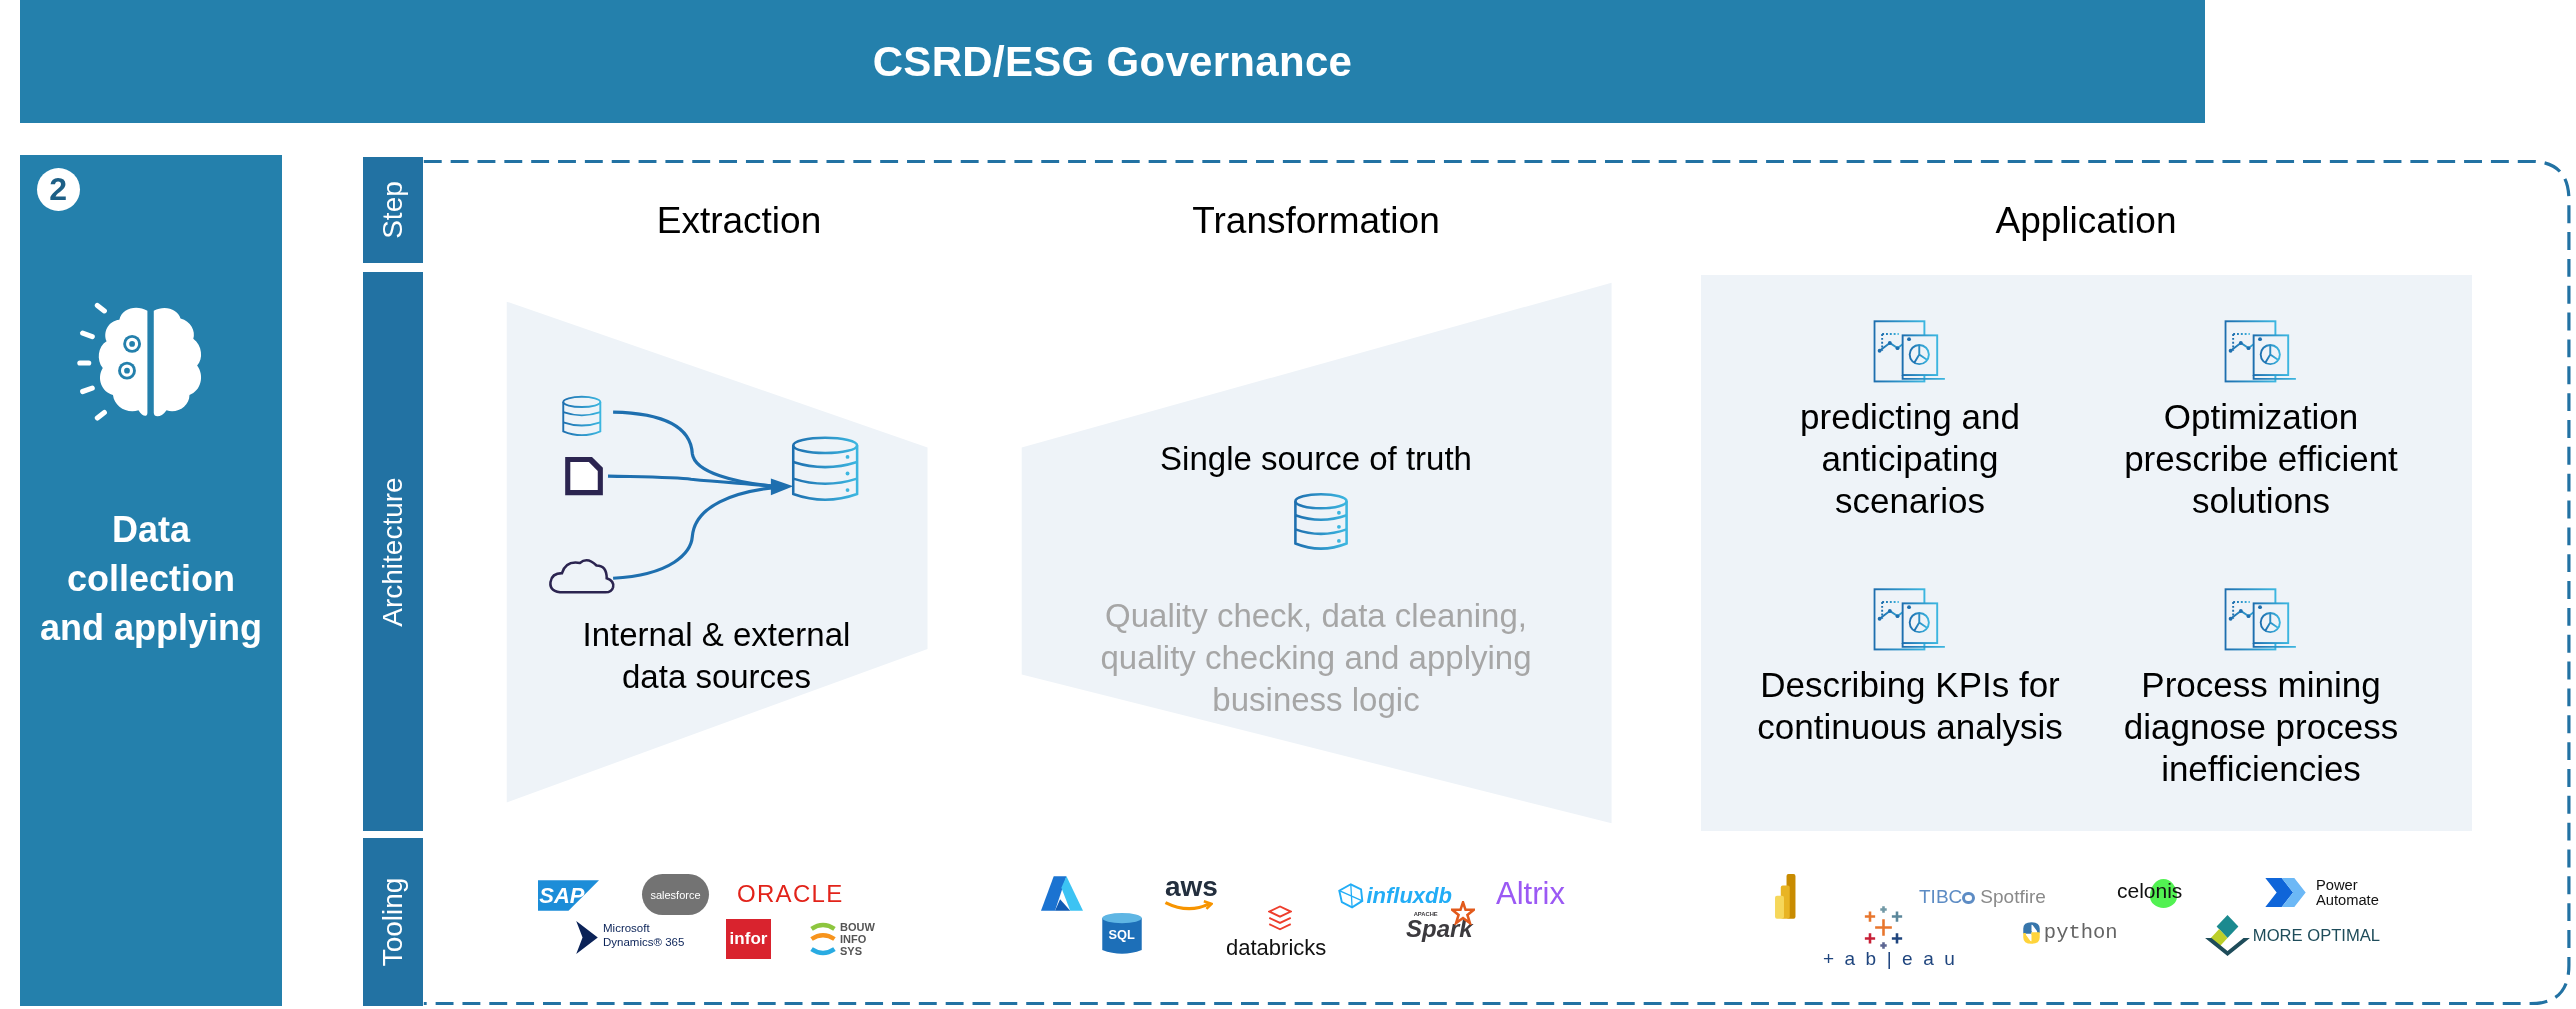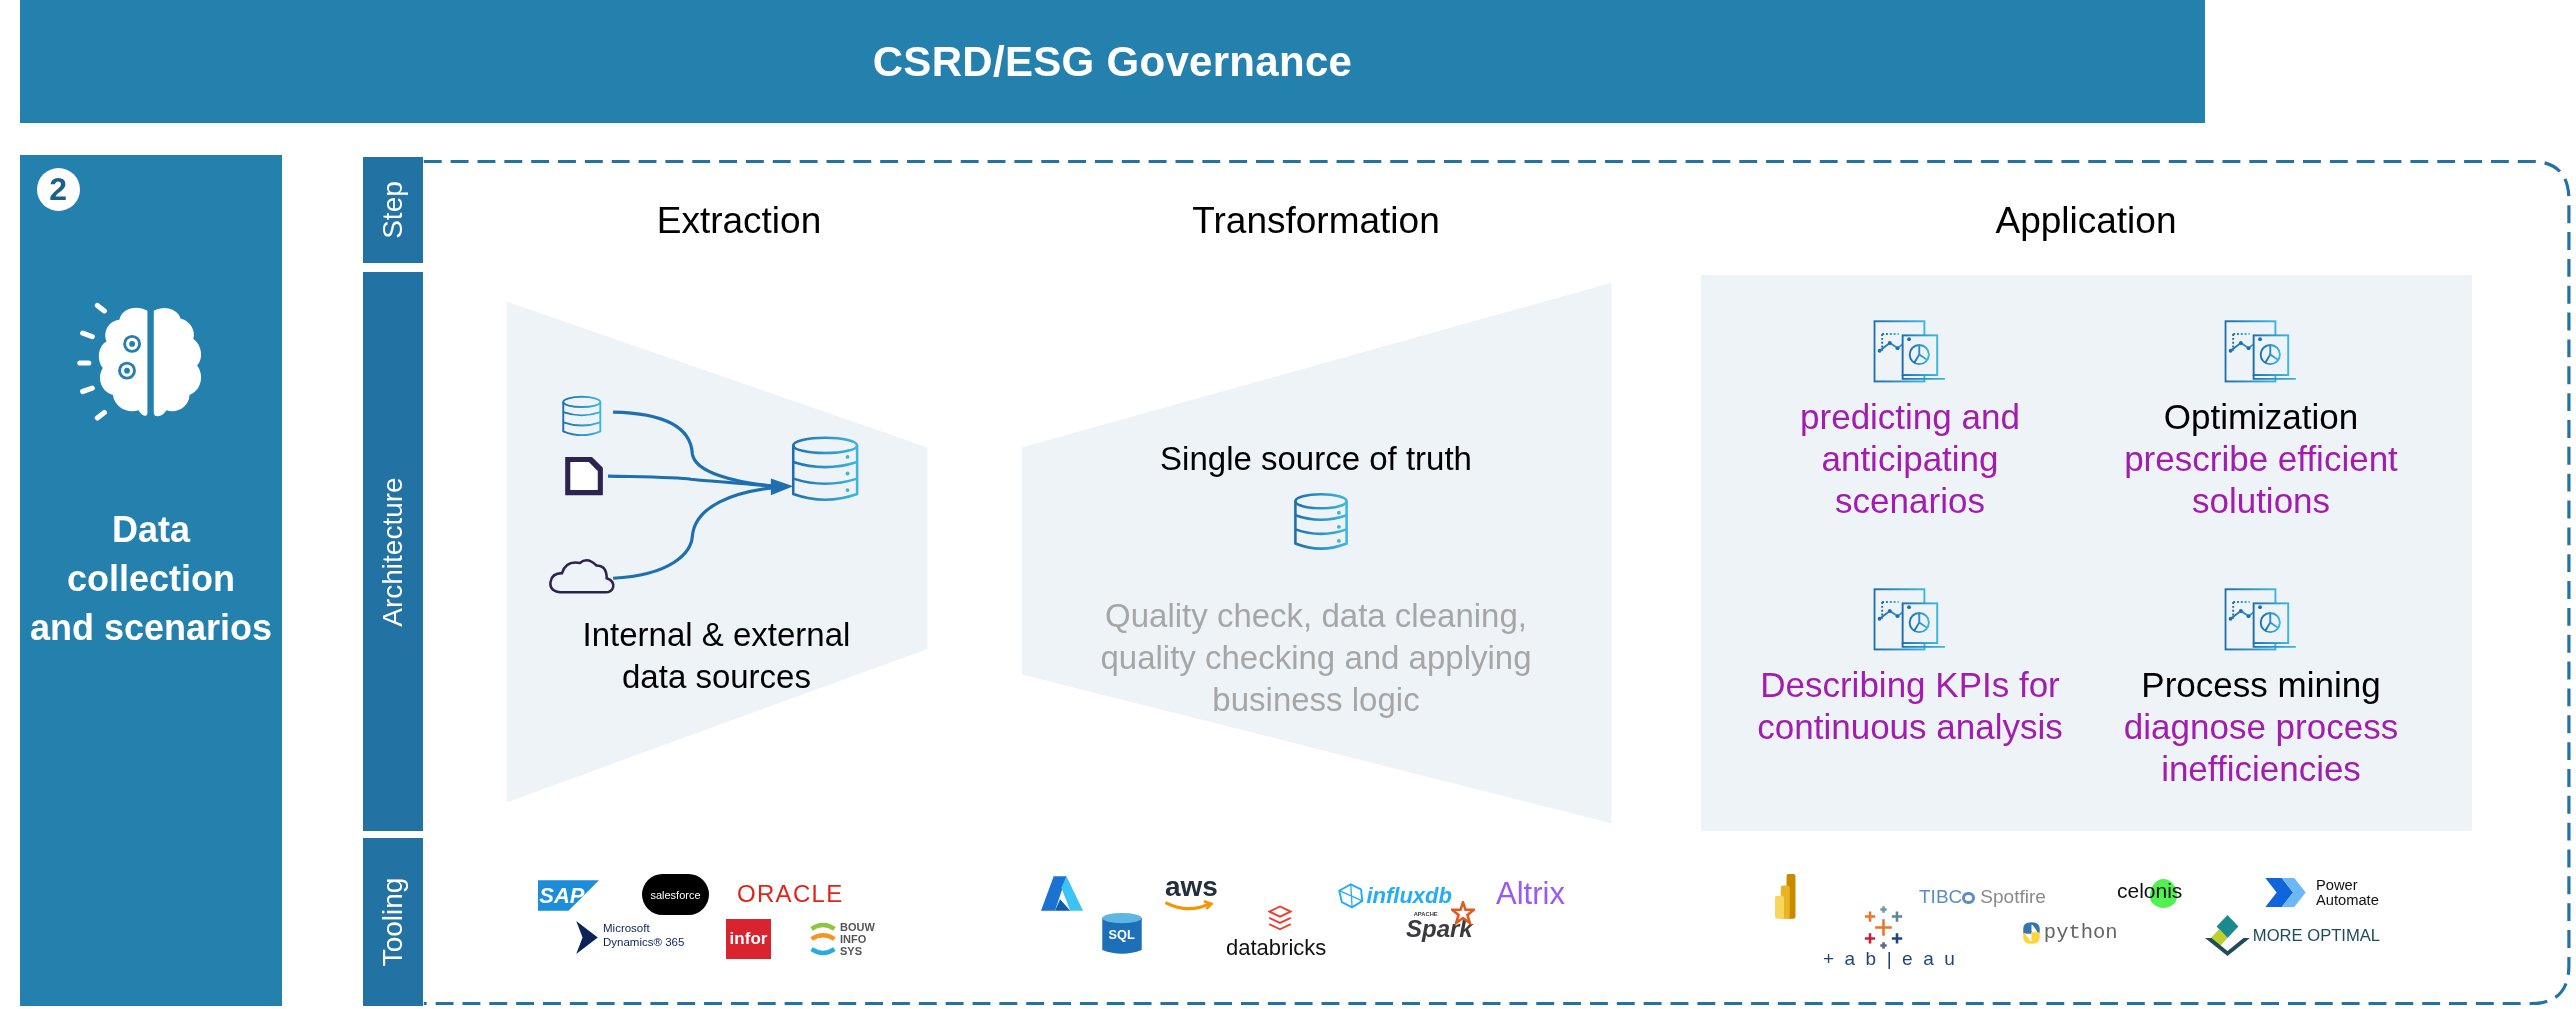--- a/index.html
+++ b/index.html
@@ -38,21 +38,21 @@
   #frame { left:423px; top:160px; width:2148px; height:845px; }
 
   .step-title { top:200px; font-size:37px; color:#000; text-align:center; width:384px; }
 
   .shape { position:absolute; }
   .dark-text { color:#000; }
   .grey-text { color:#A6A6A6; }
 
   .app-item { position:absolute; width:358px; text-align:center; }
   .app-item .t { font-size:35px; color:#000; line-height:42px; }
-  .app-item .d { font-size:35px; color:#a21caf; line-height:42px; }
+  .app-item .d { font-size:35px; color:#000000; line-height:42px; }
   .app-icon { display:block; margin:0 auto 11.5px auto; width:74px; height:64px; }
 
   .logo { position:absolute; white-space:nowrap; }
 </style>
 </head>
 <body>
 
 <div id="header" class="abs">
   <span id="header-title">CSRD/ESG Governance</span>
 </div>
@@ -77,21 +77,21 @@
       <circle cx="80" cy="112" r="14"></circle>
     </g>
     <g fill="none" stroke="#fff" stroke-width="5">
       <circle cx="88" cy="70" r="7"></circle>
       <circle cx="80" cy="112" r="7"></circle>
     </g>
   </svg>
   <div id="left-title" class="abs">
     <div>Data</div>
     <div>collection</div>
-    <div>and scenarios</div>
+    <div>and applying</div>
   </div>
 </div>
 
 <div class="abs row-label" style="top:157px;height:106px;">
   <span>Step</span>
 </div>
 <div class="abs row-label" style="top:272px;height:559px;">
   <span>Architecture</span>
 </div>
 <div class="abs row-label" style="top:838px;height:168px;">
@@ -250,21 +250,21 @@
   <div class="d">diagnose process</div>
   <div class="d">inefficiencies</div>
 </div>
 
 <div class="logo" style="left:538px;top:880px;width:61px;height:31px;">
   <svg width="61" height="31" viewBox="0 0 96 48">
       <polygon points="0,0 96,0 48,48 0,48" fill="#1C8DD8"></polygon>
     </svg>
   <span class="abs" style="left:1.3px;top:2.6px;color:#fff;font-weight:bold;font-style:italic;font-size:22px;">SAP</span>
 </div>
-<div class="logo" style="left:642px;top:874px;width:67px;height:41px;border-radius:20.5px;background:#000000;display:flex;align-items:center;justify-content:center;">
+<div class="logo" style="left:642px;top:874px;width:67px;height:41px;border-radius:20.5px;background:#737373;display:flex;align-items:center;justify-content:center;">
   <span style="color:#fff;font-size:11px;">salesforce</span>
 </div>
 <div class="logo" style="left:737px;top:880px;color:#E2231A;font-size:24px;letter-spacing:1.3px;">ORACLE</div>
 <div class="logo" style="left:576px;top:921px;">
   <svg width="22" height="33" viewBox="0 0 34 52" style="vertical-align:top">
       <polygon points="0,0 34,26 0,52 10,26" fill="#0B2358"></polygon>
     </svg>
   <span class="abs" style="left:27px;top:0;color:#0B2358;font-size:11.5px;line-height:14px;">
     <div>Microsoft</div>
     <div>Dynamics® 365</div>

